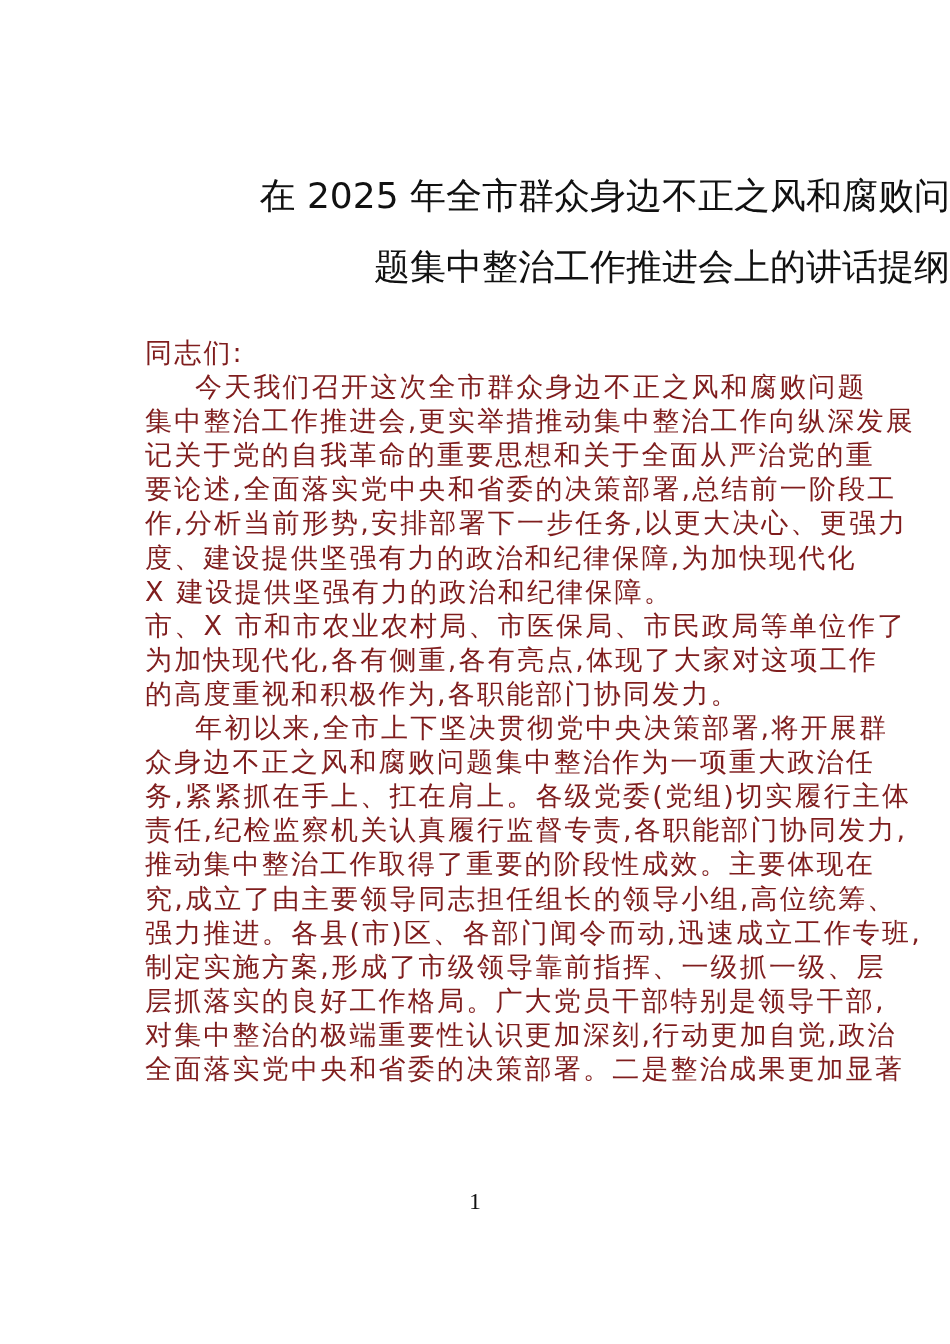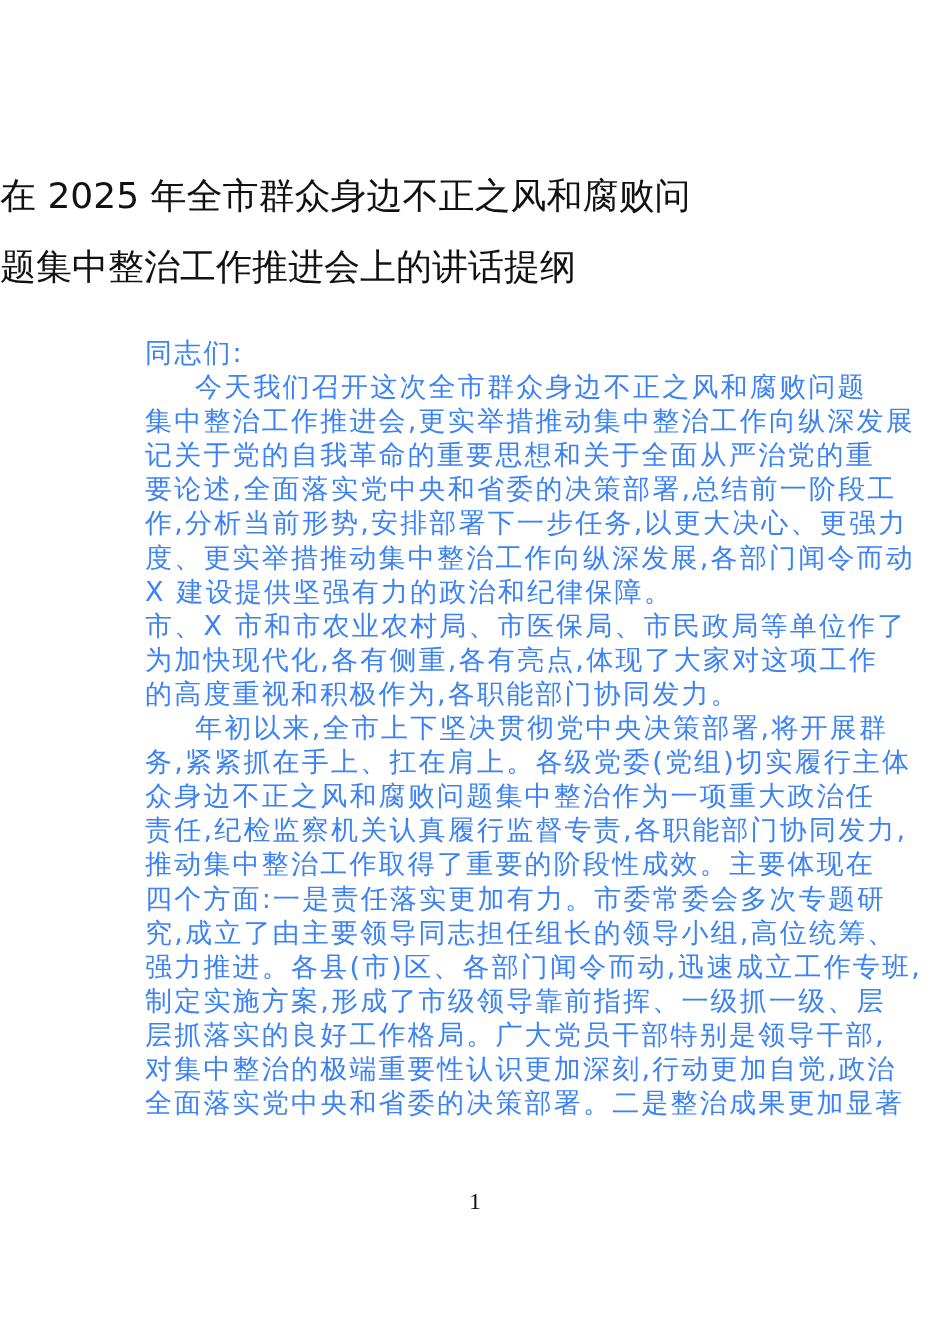--- a/index.html
+++ b/index.html
@@ -1,54 +1,53 @@
 <!DOCTYPE html>
 <html><head>
 <meta charset="utf-8">
 <style>
   html, body { margin: 0; padding: 0; background: #ffffff; }
   body { width: 950px; height: 1344px; position: relative; overflow: hidden;
          font-family: "DejaVu Sans", "Liberation Sans", sans-serif; color: #111111; }
   .page { position: absolute; left: 0; top: 0; width: 950px; height: 1344px; background: #ffffff; }
-  .title { position: absolute; left: 0; width: 950px; text-align: left;
+  .title { position: absolute; left: 0; width: 950px; text-align: right;
            font-size: 36px; line-height: 40px; letter-spacing: 0px; color: #111; white-space: nowrap; }
   .t1 { top: 176px; }
   .t2 { top: 247px; }
   .body { position: absolute; left: 145px; top: 336px; width: 670px; }
   .line { height: 34.1px; line-height: 34.1px; font-size: 27px; white-space: nowrap;
-          letter-spacing: 2.2px; color: #3b82f6; }
+          letter-spacing: 2.2px; color: #7f1d1d; }
   .line.indent { padding-left: 50px; }
   .pagenum { position: absolute; top: 1188px; left: 0; width: 950px; text-align: center;
              font-family: "Liberation Serif", "DejaVu Serif", serif; font-size: 24px; color: #111; }
 </style>
 </head>
 <body>
 
 <div class="page">
   <div class="title t1">在 2025 年全市群众身边不正之风和腐败问</div>
   <div class="title t2">题集中整治工作推进会上的讲话提纲</div>
 
   <div class="body">
     <div class="line">同志们:</div>
     <div class="line indent">今天我们召开这次全市群众身边不正之风和腐败问题</div>
     <div class="line">集中整治工作推进会,更实举措推动集中整治工作向纵深发展</div>
     <div class="line">记关于党的自我革命的重要思想和关于全面从严治党的重</div>
     <div class="line">要论述,全面落实党中央和省委的决策部署,总结前一阶段工</div>
     <div class="line">作,分析当前形势,安排部署下一步任务,以更大决心、更强力</div>
-    <div class="line">度、更实举措推动集中整治工作向纵深发展,各部门闻令而动</div>
+    <div class="line">度、建设提供坚强有力的政治和纪律保障,为加快现代化</div>
     <div class="line">X 建设提供坚强有力的政治和纪律保障。</div>
     <div class="line">市、X 市和市农业农村局、市医保局、市民政局等单位作了</div>
     <div class="line">为加快现代化,各有侧重,各有亮点,体现了大家对这项工作</div>
     <div class="line">的高度重视和积极作为,各职能部门协同发力。</div>
     <div class="line indent">年初以来,全市上下坚决贯彻党中央决策部署,将开展群</div>
+    <div class="line">众身边不正之风和腐败问题集中整治作为一项重大政治任</div>
     <div class="line">务,紧紧抓在手上、扛在肩上。各级党委(党组)切实履行主体</div>
-    <div class="line">众身边不正之风和腐败问题集中整治作为一项重大政治任</div>
     <div class="line">责任,纪检监察机关认真履行监督专责,各职能部门协同发力,</div>
     <div class="line">推动集中整治工作取得了重要的阶段性成效。主要体现在</div>
-    <div class="line">四个方面:一是责任落实更加有力。市委常委会多次专题研</div>
     <div class="line">究,成立了由主要领导同志担任组长的领导小组,高位统筹、</div>
     <div class="line">强力推进。各县(市)区、各部门闻令而动,迅速成立工作专班,</div>
     <div class="line">制定实施方案,形成了市级领导靠前指挥、一级抓一级、层</div>
     <div class="line">层抓落实的良好工作格局。广大党员干部特别是领导干部,</div>
     <div class="line">对集中整治的极端重要性认识更加深刻,行动更加自觉,政治</div>
     <div class="line">全面落实党中央和省委的决策部署。二是整治成果更加显著</div>
   </div>
 
   <div class="pagenum">1</div>
 </div>

